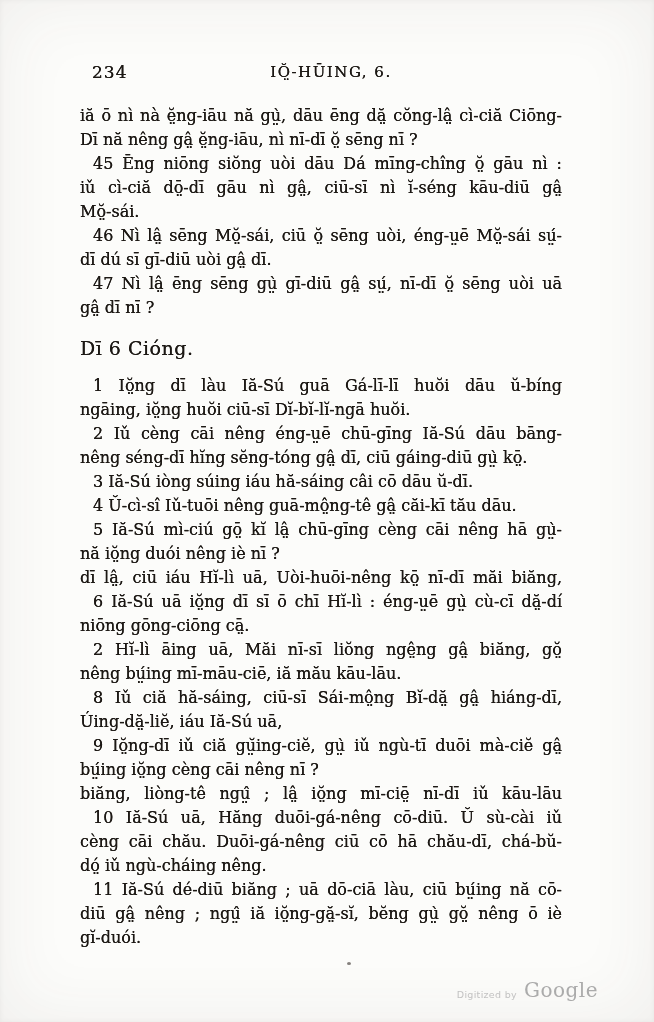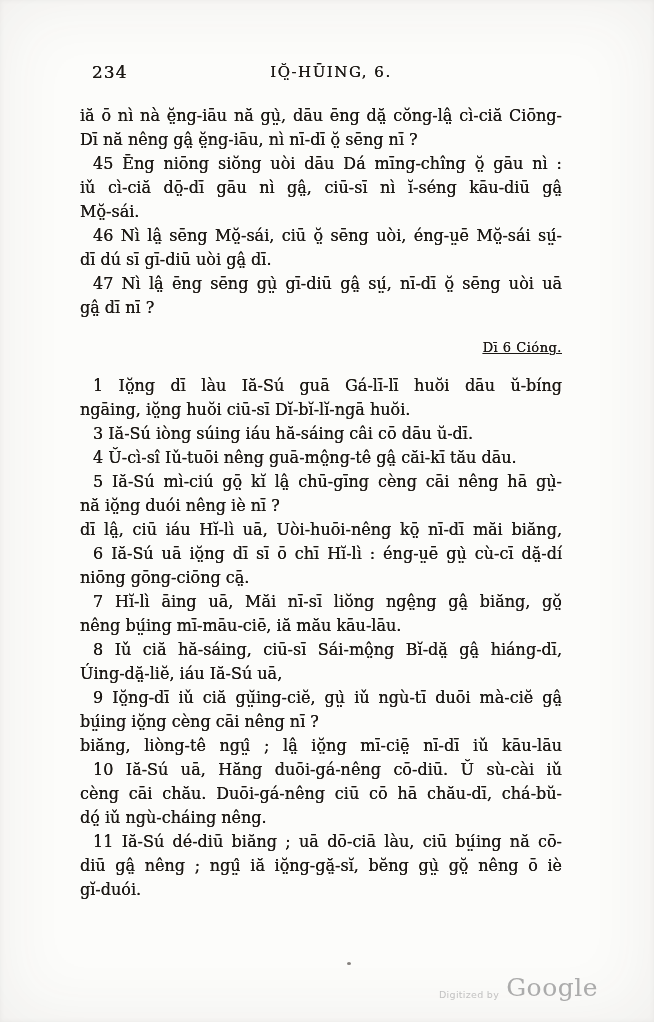--- a/index.html
+++ b/index.html
@@ -30,25 +30,24 @@
   .text-body {
     position:absolute; top:104px; left:80px; width:482px;
     font-size:16px; line-height:24px;
   }
   .paragraph { margin:0; }
   .line { white-space:normal; }
   .line.fill { text-align:justify; text-align-last:justify; }
   .line.ind { text-indent:13px; }
 
   .chapter-heading {
-    text-align:right;
+    text-align:left;
     margin:16px 0 14px 0;
-    font-size:13px;
+    font-size:19px;
     letter-spacing:0.5px;
-    text-decoration:underline;
   }
 
   .ink-speck {
     position:absolute; left:347px; top:962px;
     width:4px; height:3px; border-radius:50%;
     background:#6e6a66; opacity:0.85;
   }
 
   .watermark {
     position:absolute; right:56px; bottom:22px;
@@ -56,21 +55,21 @@
     text-shadow:none;
     margin-left:44px;
   }
   .watermark .digitized {
     font-family:"DejaVu Sans", sans-serif;
     font-size:9.5px; color:#c2c2c2; letter-spacing:0.3px;
     text-shadow:none;
   }
   .watermark .brand {
     font-family:"DejaVu Serif", serif;
-    font-size:25px; color:#ababab; letter-spacing:0.5px;
+    font-size:20px; color:#ababab; letter-spacing:0.5px;
     margin-left:7px; line-height:1;
     text-shadow:none;
   }
 </style>
 </head>
 <body>
 
 <div class="page">
 
   <div class="running-head">
@@ -95,36 +94,40 @@
       <div class="paragraph">
         <div class="line fill ind">47 Nì lâ̤ ēng sēng gṳ̀ gī-diū gâ̤ sṳ́, nī-dī ŏ̤ sēng uòi uā</div>
         <div class="line">gâ̤ dī nī ?</div>
       </div>
       <div class="chapter-heading">Dī 6 Cióng.</div>
       <div class="paragraph">
         <div class="line fill ind">1 Iŏ̤ng dī làu Iă-Sú guā Gá-lī-lī huŏi dāu ŭ-bíng</div>
         <div class="line">ngāing, iŏ̤ng huŏi ciū-sī Dĭ-bĭ-lĭ-ngā huŏi.</div>
       </div>
       <div class="paragraph">
+        <div class="line fill ind">2 Iǔ cèng cāi nêng éng-ṳē chū-gīng Iă-Sú dāu bāng-</div>
+        <div class="line">nêng séng-dī hĭng sĕng-tóng gâ̤ dī, ciū gáing-diū gṳ̀ kō̤.</div>
+      </div>
+      <div class="paragraph">
         <div class="line ind">3 Iă-Sú iòng súing iáu hă-sáing câi cō dāu ŭ-dī.</div>
       </div>
       <div class="paragraph">
         <div class="line ind">4 Ŭ-cì-sî Iǔ-tuōi nêng guā-mô̤ng-tê gâ̤ căi-kī tău dāu.</div>
       </div>
       <div class="paragraph">
         <div class="line fill ind">5 Iă-Sú mì-ciú gō̤ kĭ lâ̤ chū-gīng cèng cāi nêng hā gṳ̀-</div>
         <div class="line">nă iŏ̤ng duói nêng iè nī ?</div>
         <div class="line fill">dī lâ̤, ciū iáu Hĭ-lì uā, Uòi-huōi-nêng kō̤ nī-dī măi biăng,</div>
       </div>
       <div class="paragraph">
         <div class="line fill ind">6 Iă-Sú uā iŏ̤ng dī sī ō chī Hĭ-lì : éng-ṳē gṳ̀ cù-cī dă̤-dí</div>
         <div class="line">niōng gōng-ciōng cā̤.</div>
       </div>
       <div class="paragraph">
-        <div class="line fill ind">7 Hĭ-lì āing uā, Măi nī-sī liŏng ngê̤ng gâ̤ biăng, gŏ̤</div>
+        <div class="line fill ind">2 Hĭ-lì āing uā, Măi nī-sī liŏng ngê̤ng gâ̤ biăng, gŏ̤</div>
         <div class="line">nêng bṳ́ing mī-māu-ciē, iă mău kāu-lāu.</div>
       </div>
       <div class="paragraph">
         <div class="line fill ind">8 Iǔ ciă hă-sáing, ciū-sī Sái-mô̤ng Bĭ-dă̤ gâ̤ hiáng-dī,</div>
         <div class="line">Úing-dă̤-liĕ, iáu Iă-Sú uā,</div>
       </div>
       <div class="paragraph">
         <div class="line fill ind">9 Iŏ̤ng-dī iǔ ciă gṳ̆ing-ciĕ, gṳ̀ iǔ ngù-tī duōi mà-ciĕ gâ̤</div>
         <div class="line">bṳ́ing iŏ̤ng cèng cāi nêng nī ?</div>
         <div class="line fill">biăng, liòng-tê ngṳ̂ ; lâ̤ iŏ̤ng mī-ciē̤ nī-dī iǔ kāu-lāu</div>

